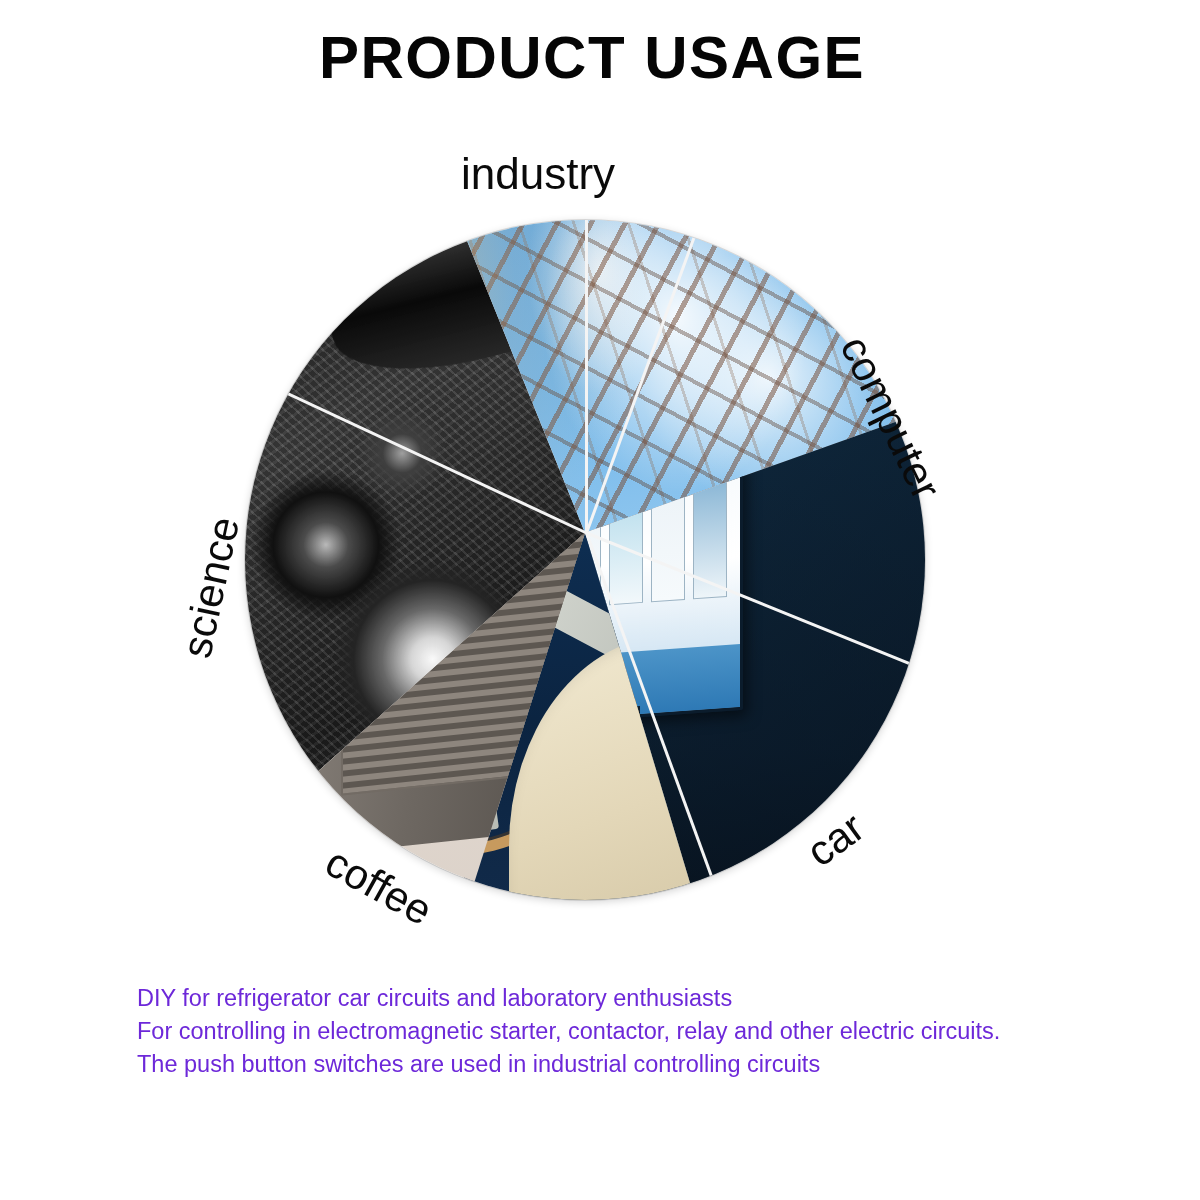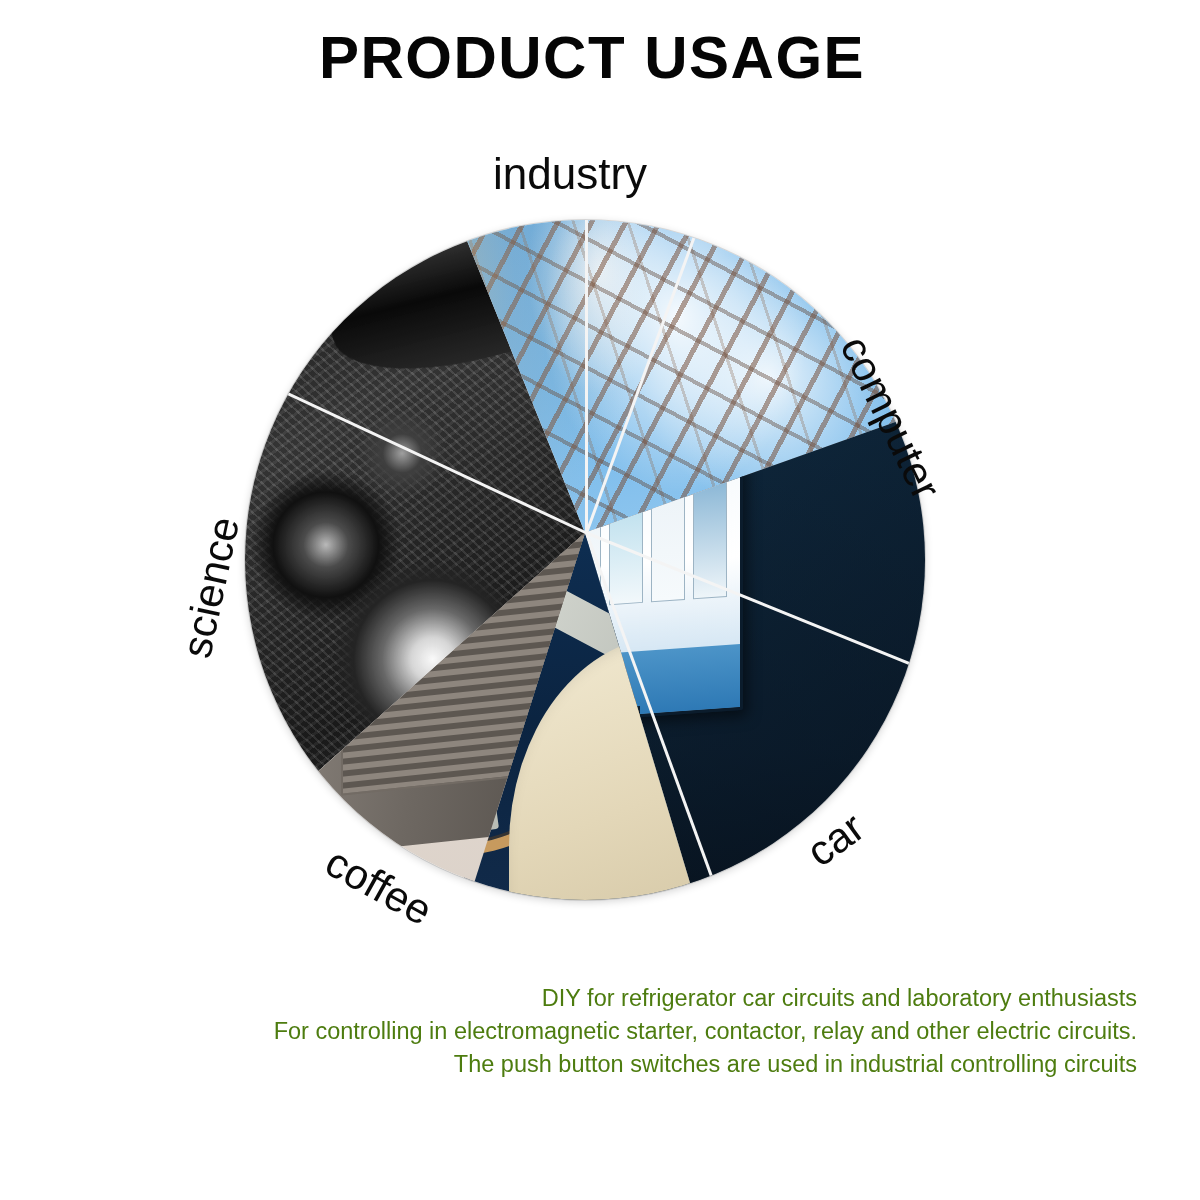--- a/index.html
+++ b/index.html
@@ -303,21 +303,21 @@
   
   .label {
     position: absolute;
     font-family: "Liberation Sans", sans-serif;
     font-weight: 400;
     color: #0a0a0a;
     white-space: nowrap;
     line-height: 1;
   }
   .label-industry {
-    left: 493px; top: 152px;
+    left: 461px; top: 152px;
     font-size: 44px;
   }
   .label-computer {
     left: 852px; top: 318px;
     font-size: 42px;
     transform: rotate(64deg);
     transform-origin: 0 50%;
   }
   .label-science {
     left: 196px; top: 636px;
@@ -341,24 +341,23 @@
   
   .desc {
     position: absolute;
     left: 137px;
     top: 982px;
     width: 1000px;
   }
   .desc-line {
     font-family: "Liberation Sans", sans-serif;
     font-size: 23.5px;
-    color: #4d7c0f;
+    color: #6d28d9;
     line-height: 33px;
     white-space: nowrap;
-    text-align: right;
   }
 </style>
 </head>
 <body>
 
 <div class="page-title">PRODUCT USAGE</div>
 
 <div class="collage-wrap">
   <div class="collage-circle">
 

